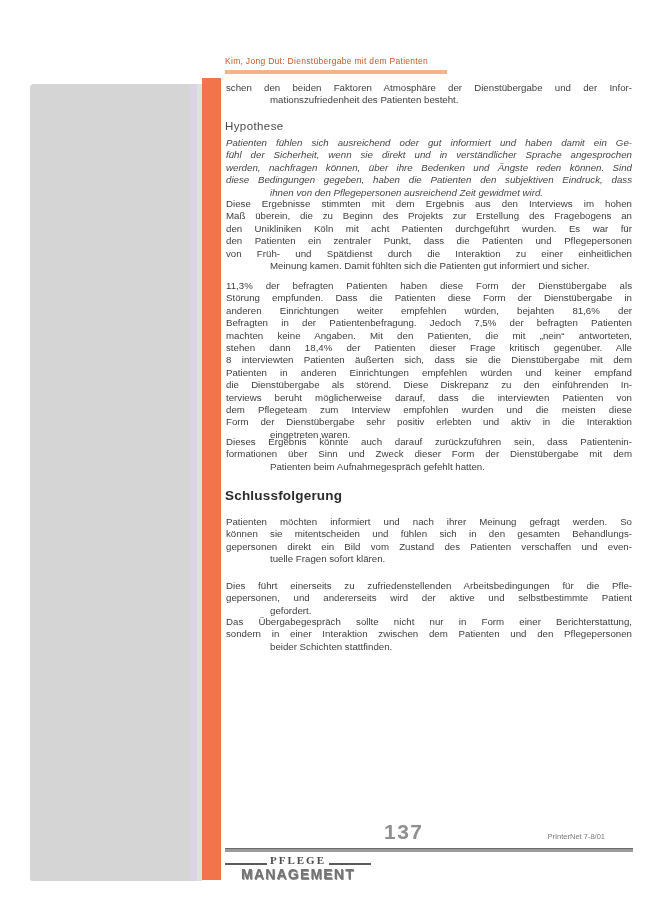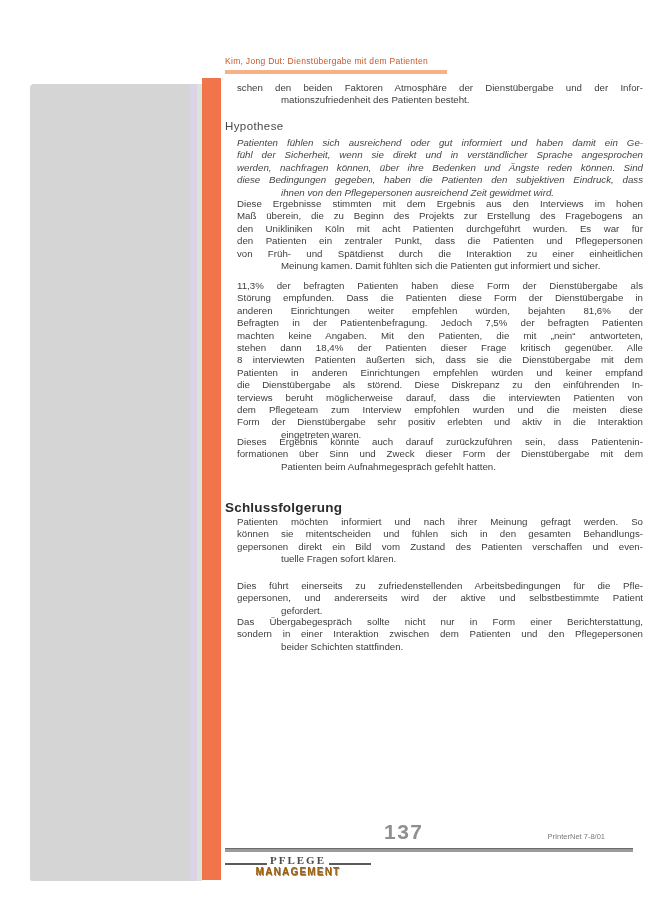--- a/index.html
+++ b/index.html
@@ -37,36 +37,35 @@
   .running-head {
     position: absolute; left: 0; top: 56px;
     font-size: 8.5px; letter-spacing: 0.3px;
     color: #c8572b; white-space: nowrap;
   }
   .running-head-underline {
     position: absolute; left: 0; top: 70px;
     width: 222px; height: 4px; background: #f5b286;
   }
   .para {
-    position: absolute; left: 12px; width: 406px;
+    position: absolute; left: 1px; width: 406px;
     font-size: 9.7px; line-height: 12.4px; color: #3d3d3d;
   }
   .para.italic { font-style: italic; color: #454545; }
   .jline { text-align: justify; text-align-last: justify; white-space: nowrap; }
   .jline.last { text-align-last: left; margin-left: 44px; }
   .h-small {
     position: absolute; left: 0; top: 120px;
     font-size: 11.5px; font-weight: 400; color: #4a4a4a;
     letter-spacing: 0.4px;
   }
   .h-big {
     position: absolute; left: 0; top: 488px;
     font-size: 13.5px; font-weight: 700; color: #2b2b2b;
     letter-spacing: 0.2px;
-    margin-top: 12px;
   }
   .p-cont   { top: 82px;  }
   .p-hypo   { top: 137px; }
   .p-res0   { top: 198px; }
   .p-res1   { top: 280px; }
   .p-res2   { top: 436px; }
   .p-conc0  { top: 516px; }
   .p-conc1  { top: 580px; }
   .p-conc2  { top: 616px; }
   
@@ -75,22 +74,22 @@
     width: 146px; color: #4c4c4c;
   }
   .logo-row1 { display: flex; align-items: flex-end; height: 13px; margin-top: 36px; }
   .logo-rule { flex: 1 1 auto; height: 2px; background: #5a5a5a; margin-bottom: 1px; }
   .logo-top {
     font-family: "Liberation Serif", serif;
     font-size: 11px; font-weight: 700; letter-spacing: 2px;
     padding: 0 3px; white-space: nowrap;
   }
   .logo-bottom {
-    font-size: 10px; font-weight: 700; letter-spacing: 1.2px;
-    text-align: center; white-space: nowrap; color: #a16207;
+    font-size: 14px; font-weight: 700; letter-spacing: 1.2px;
+    text-align: center; white-space: nowrap; color: #737373;
     text-shadow: 0.6px 0.6px 0 #8a8a8a;
   }
   .footer-rule {
     position: absolute; left: 225px; top: 848px;
     width: 408px; height: 4px; background: #9b9b9b;
     border-top: 1px solid #6a6a6a;
   }
   .page-number {
     position: absolute; left: 384px; top: 820px;
     font-size: 21px; font-weight: 700; letter-spacing: 1.5px;

